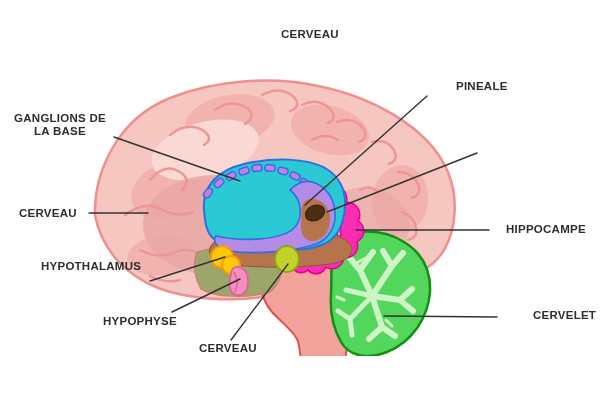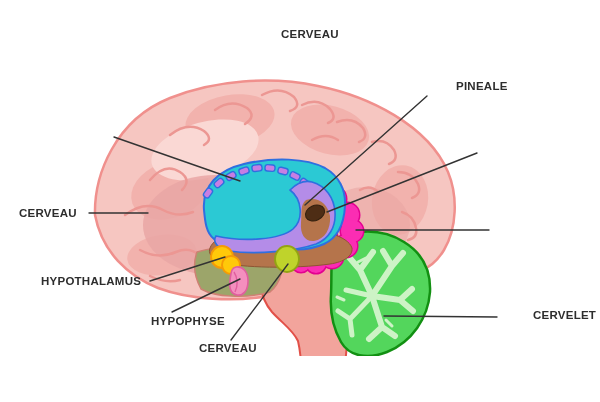--- a/index.html
+++ b/index.html
@@ -140,19 +140,21 @@
       <line x1="89" y1="213" x2="148" y2="213"></line>
       <line x1="489" y1="230" x2="356" y2="230"></line>
       <line x1="150" y1="281" x2="225" y2="257"></line>
       <line x1="172" y1="312" x2="240" y2="279"></line>
       <line x1="231" y1="340" x2="288" y2="264"></line>
       <line x1="497" y1="317" x2="384" y2="316"></line>
     </g>
   </svg>
 
   <div class="lbl" style="left:281px;top:28px;">CERVEAU</div>
+  <div class="lbl block" style="left:5px;top:112px;">GANGLIONS DE LA BASE</div>
   <div class="lbl" style="left:456px;top:80px;">PINEALE</div>
   <div class="lbl" style="left:19px;top:207px;">CERVEAU</div>
-  <div class="lbl" style="left:41px;top:275px;">HYPOTHALAMUS</div>
+  <div class="lbl" style="left:506px;top:223px;">HIPPOCAMPE</div>
+  <div class="lbl" style="left:41px;top:260px;">HYPOTHALAMUS</div>
   <div class="lbl" style="left:521px;top:309px;margin-left:12px;">CERVELET</div>
-  <div class="lbl" style="left:103px;top:315px;margin-left:48px;">HYPOPHYSE</div>
+  <div class="lbl" style="left:103px;top:315px;">HYPOPHYSE</div>
   <div class="lbl" style="left:199px;top:342px;">CERVEAU</div>
 </div>
 
 </body></html>

